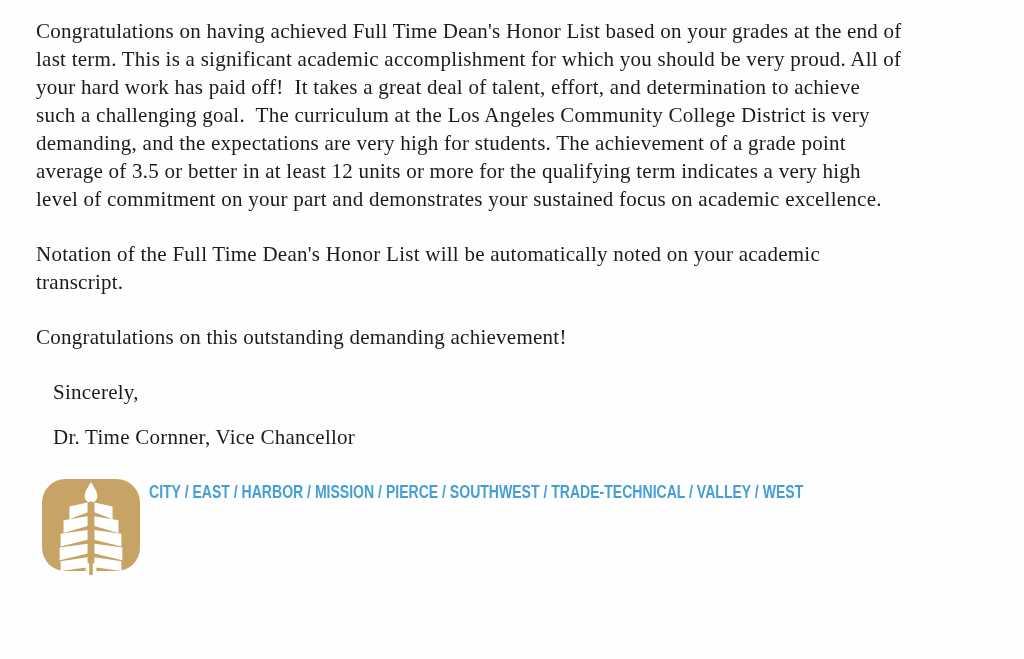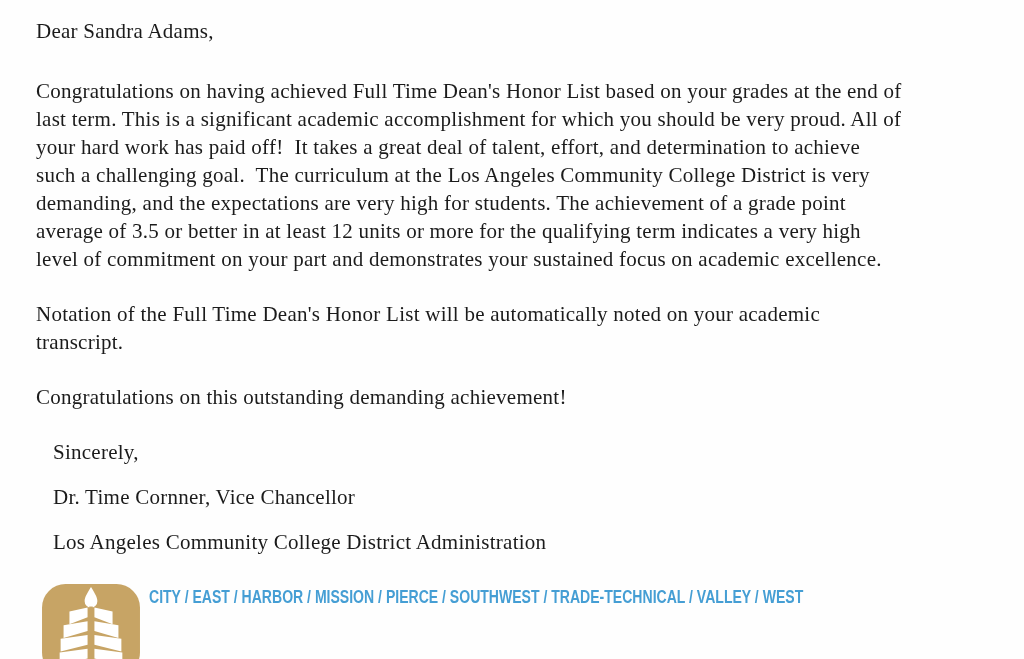--- a/index.html
+++ b/index.html
@@ -71,39 +71,37 @@
     transform: scaleX(0.78);
     transform-origin: left center;
   }
 </style>
 </head>
 <body>
 
 <div class="page">
 
   <div class="letter">
-    <p class="salutation">Dear Sandra Adams,</p>
 
     <p class="para">Congratulations on having achieved Full Time Dean's Honor List based on your grades at the end of
 last term. This is a significant academic accomplishment for which you should be very proud. All of
 your hard work has paid off!  It takes a great deal of talent, effort, and determination to achieve
 such a challenging goal.  The curriculum at the Los Angeles Community College District is very
 demanding, and the expectations are very high for students. The achievement of a grade point
 average of 3.5 or better in at least 12 units or more for the qualifying term indicates a very high
 level of commitment on your part and demonstrates your sustained focus on academic excellence.</p>
 
     <p class="para">Notation of the Full Time Dean's Honor List will be automatically noted on your academic
 transcript.</p>
 
     <p class="para">Congratulations on this outstanding demanding achievement!</p>
 
     <div class="signature">
       <p>Sincerely,</p>
       <p>Dr. Time Cornner, Vice Chancellor</p>
-      <p>Los Angeles Community College District Administration</p>
     </div>
   </div>
 
   <div class="logo">
     <svg class="emblem" width="98" height="96" viewBox="0 0 100 98" aria-hidden="true">
 
       <rect x="0" y="0" width="100" height="94" rx="24" ry="24" fill="#c7a465"></rect>
 
       <path d="M50 3 C46.5 9 43.5 13 43.5 17.5 A6.5 6.5 0 0 0 56.5 17.5 C56.5 13 53.5 9 50 3 Z" fill="#ffffff"></path>
 

